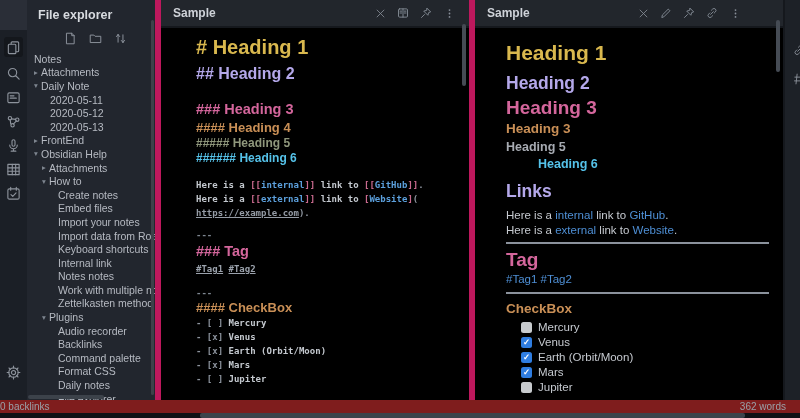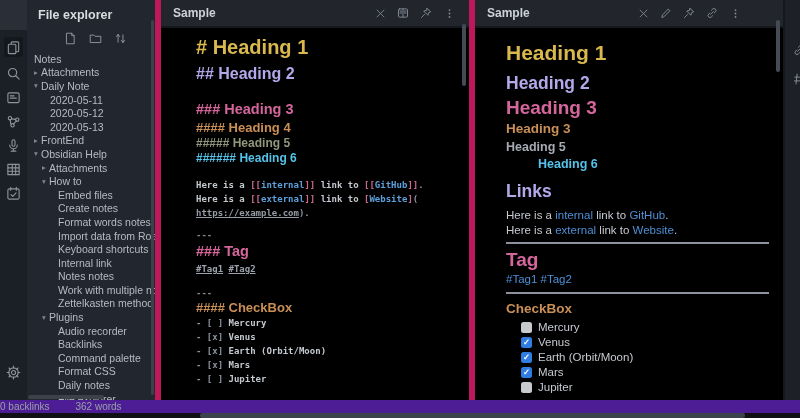--- a/index.html
+++ b/index.html
@@ -78,22 +78,22 @@
   .ckbox{width:11px;height:11px;border-radius:2.5px;background:#c8cbce;flex:none;
          display:flex;align-items:center;justify-content:center;}
   .ckbox.on{background:var(--checked);color:#fff;font-size:8.5px;font-weight:700;line-height:1;}
   .blank{width:100%;}
 
   
   .rribbon{width:25px;flex:none;background:#1d2127;border-left:2px solid #15181d;position:relative;}
   .rribbon .ric{position:absolute;left:4px;}
 
   
-  .status-bar{position:absolute;top:400px;left:0;width:800px;height:13px;background:#4c1d95;
-              box-sizing:border-box;display:flex;justify-content:flex-start;align-items:center;
+  .status-bar{position:absolute;top:400px;left:0;width:800px;height:13px;background:#7f1d1d;
+              box-sizing:border-box;display:flex;justify-content:space-between;align-items:center;
               gap:26px;padding-right:14px;font-size:10px;color:#9aa0a8;}
   .bottom-strip{position:absolute;top:413px;left:0;width:800px;height:5px;background:#0f1115;}
   .bottom-thumb{position:absolute;left:200px;top:0;width:545px;height:5px;border-radius:2px;background:#3d434b;}
   svg{display:block;}
 </style>
 </head>
 <body>
 
 <div class="app" style="--gold: #d9b84e; --lavender: #b4a8ea; --pink: #d4669c; --orange: #c98f56; --olive: #8f977c; --gray5: #a7abb2; --cyan: #55c2e9; --link: #4e8fd5; --elink: #5ca0dd; --bracket: #c96a8e; --checked: #2f7de1;">
   <div class="workspace">
@@ -208,27 +208,27 @@
           </div>
           <div class="tree-row" style="padding-left: 23px;">
             <span class="tree-arrow">▸</span>
             <span>Attachments</span>
           </div>
           <div class="tree-row" style="padding-left: 23px;">
             <span class="tree-arrow">▾</span>
             <span>How to</span>
           </div>
           <div class="tree-row" style="padding-left: 31px;">
+            <span>Create notes</span>
+          </div>
+          <div class="tree-row" style="padding-left: 31px;">
             <span>Embed files</span>
           </div>
           <div class="tree-row" style="padding-left: 31px;">
-            <span>Create notes</span>
-          </div>
-          <div class="tree-row" style="padding-left: 31px;">
-            <span>Format words notes</span>
+            <span>Import your notes</span>
           </div>
           <div class="tree-row" style="padding-left: 31px;">
             <span>Import data from Roam</span>
           </div>
           <div class="tree-row" style="padding-left: 31px;">
             <span>Keyboard shortcuts</span>
           </div>
           <div class="tree-row" style="padding-left: 31px;">
             <span>Internal link</span>
           </div>

